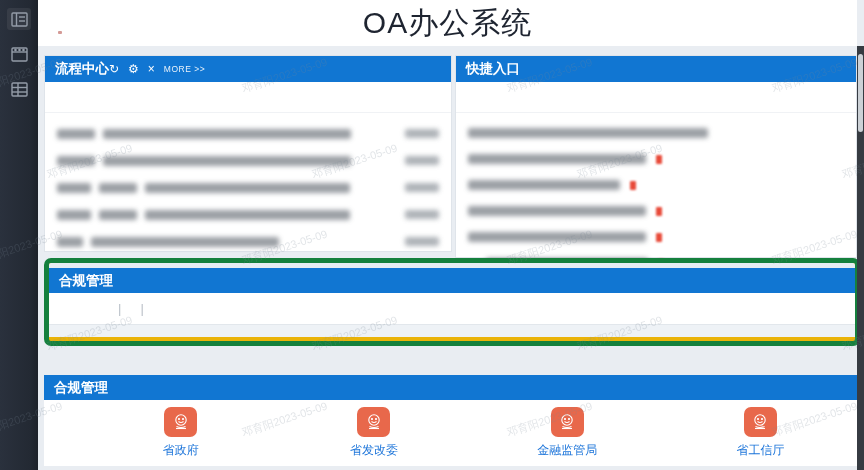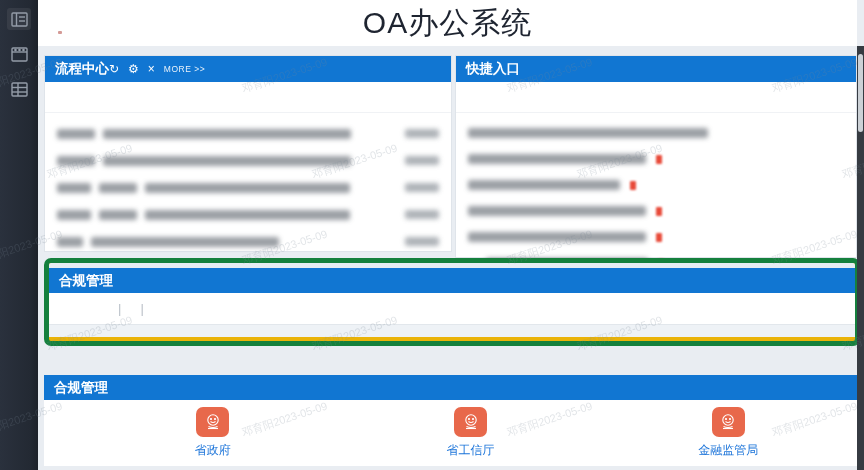--- a/index.html
+++ b/index.html
@@ -256,35 +256,49 @@
           <svg width="20" height="20" viewBox="0 0 20 20" fill="none" stroke="#fff" stroke-width="1.1">
             <circle cx="10" cy="8" r="5.2"></circle>
             <circle cx="8" cy="7" r="0.5" fill="#fff"></circle>
             <circle cx="12" cy="7" r="0.5" fill="#fff"></circle>
             <path d="M7.5 9.5 Q10 11.5 12.5 9.5"></path>
             <path d="M5.5 14.5 Q10 16.5 14.5 14.5"></path>
             <line x1="5" y1="16.5" x2="15" y2="16.5"></line>
           </svg>
         </span>
 
-        <span class="quick-label">省工信厅</span>
+        <span class="quick-label">省发改委</span>
       </div>
       <div class="quick-item">
         <span class="quick-icon">
           <svg width="20" height="20" viewBox="0 0 20 20" fill="none" stroke="#fff" stroke-width="1.1">
             <circle cx="10" cy="8" r="5.2"></circle>
             <circle cx="8" cy="7" r="0.5" fill="#fff"></circle>
             <circle cx="12" cy="7" r="0.5" fill="#fff"></circle>
             <path d="M7.5 9.5 Q10 11.5 12.5 9.5"></path>
             <path d="M5.5 14.5 Q10 16.5 14.5 14.5"></path>
             <line x1="5" y1="16.5" x2="15" y2="16.5"></line>
           </svg>
         </span>
 
         <span class="quick-label">金融监管局</span>
+      </div>
+      <div class="quick-item">
+        <span class="quick-icon">
+          <svg width="20" height="20" viewBox="0 0 20 20" fill="none" stroke="#fff" stroke-width="1.1">
+            <circle cx="10" cy="8" r="5.2"></circle>
+            <circle cx="8" cy="7" r="0.5" fill="#fff"></circle>
+            <circle cx="12" cy="7" r="0.5" fill="#fff"></circle>
+            <path d="M7.5 9.5 Q10 11.5 12.5 9.5"></path>
+            <path d="M5.5 14.5 Q10 16.5 14.5 14.5"></path>
+            <line x1="5" y1="16.5" x2="15" y2="16.5"></line>
+          </svg>
+        </span>
+
+        <span class="quick-label">省工信厅</span>
       </div>
   </div>
 </div>
 
 <div class="watermarks">
     <span class="wm" style="left: -25px; top: 68px;">邓育阳2023-05-09</span>
     <span class="wm" style="left: 240px; top: 68px;">邓育阳2023-05-09</span>
     <span class="wm" style="left: 505px; top: 68px;">邓育阳2023-05-09</span>
     <span class="wm" style="left: 770px; top: 68px;">邓育阳2023-05-09</span>
     <span class="wm" style="left: 45px; top: 154px;">邓育阳2023-05-09</span>

